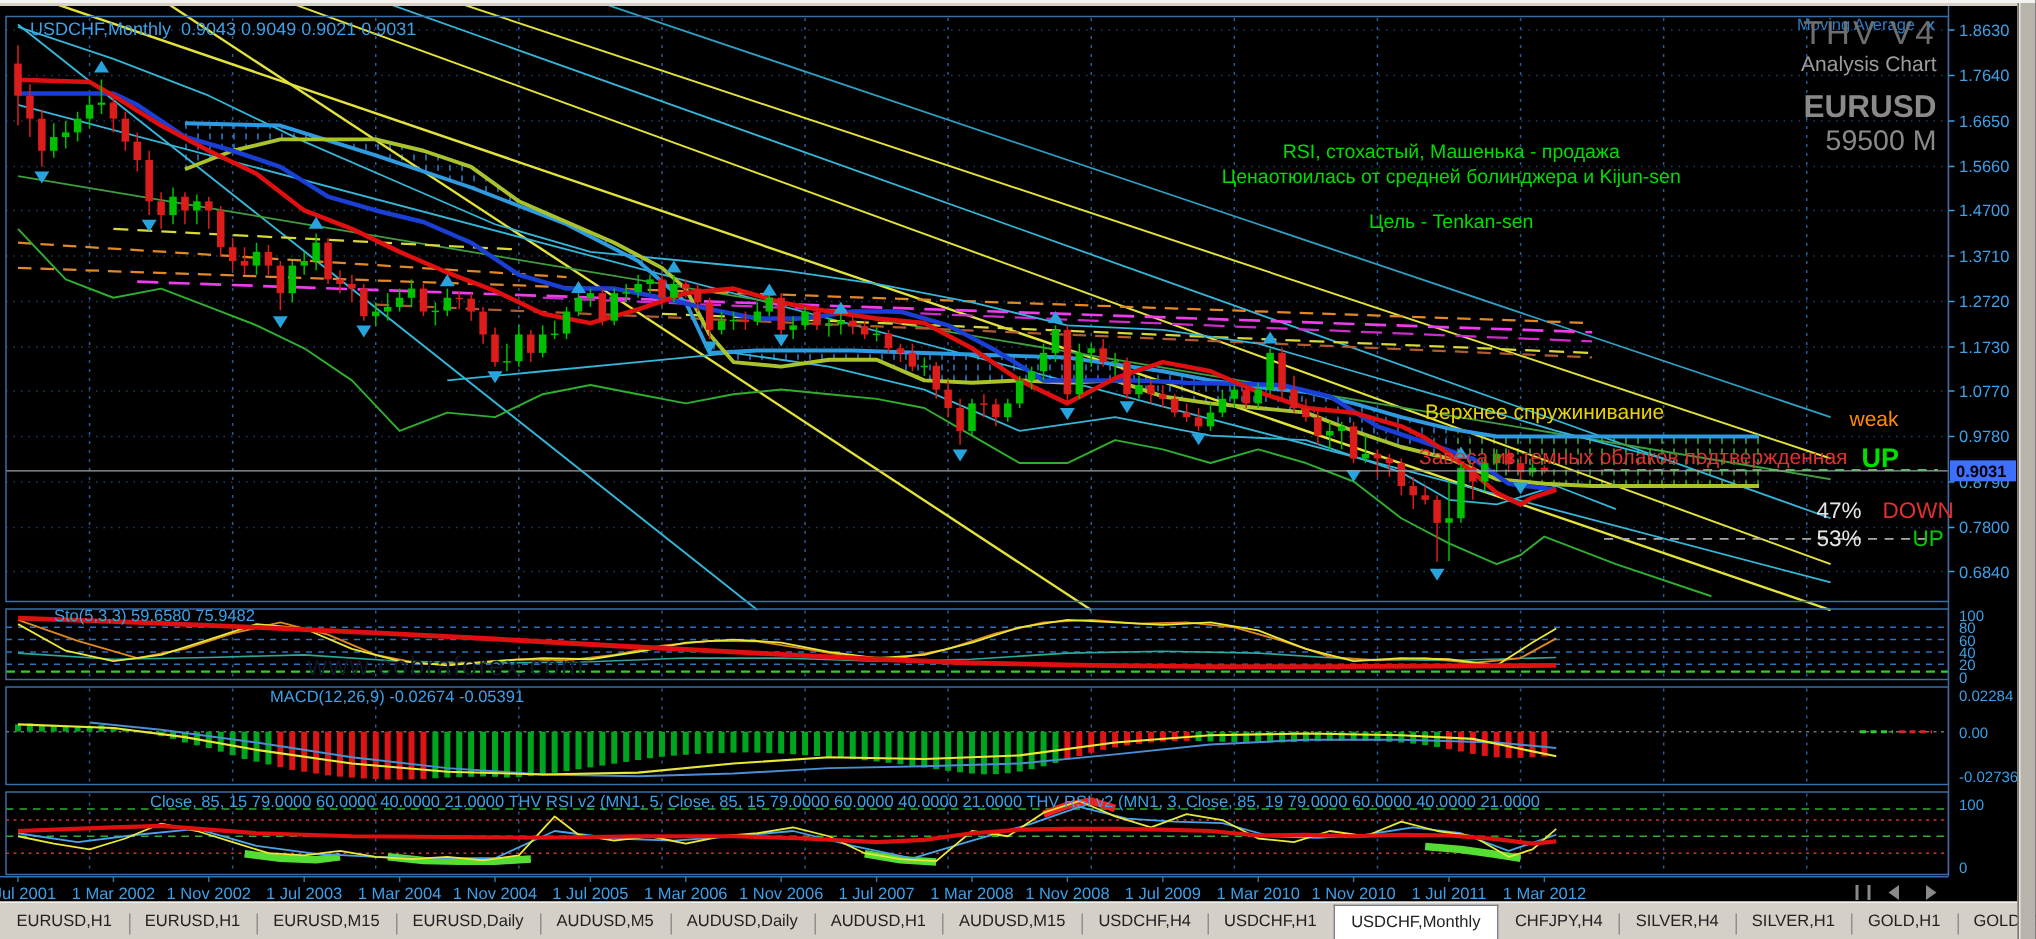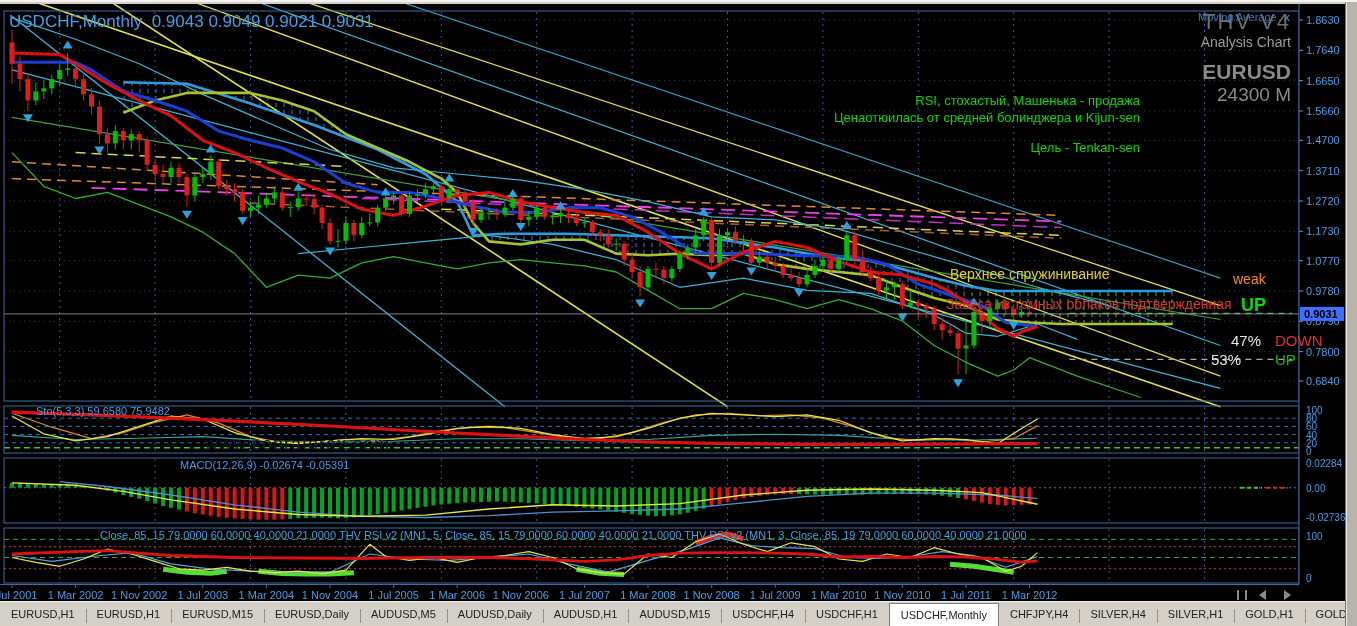--- a/index.html
+++ b/index.html
@@ -3,36 +3,36 @@
 <meta charset="utf-8">
 <style>
   html,body{margin:0;padding:0;background:#6f6f6f;}
   .window{position:relative;width:1357px;height:626px;background:#d4d0c8;
     font-family:"Liberation Sans",sans-serif;overflow:hidden;
     border-top:2px solid #f4f2ee;box-sizing:border-box;}
   .chartsvg{position:absolute;left:0;top:2px;}
   .rightstrip{position:absolute;left:1345px;top:0;width:12px;height:626px;
     background:#b8b4ac;border-left:1px solid #7a766f;box-shadow:inset 1px 0 0 #e9e7e1;}
   .overlay{position:absolute;white-space:nowrap;pointer-events:none;}
-  .title{left:9px;top:10px;color:#3da0e8;font-size:17px;text-align:center;}
+  .title{left:20px;top:10px;color:#3da0e8;font-size:12px;text-align:center;}
   .mova{left:1198px;top:9px;color:#2f7cc4;font-size:11px;}
   .mova .x{color:#2f7cc4;font-weight:bold;margin-left:4px;}
   .wm{right:66px;top:8px;text-align:right;line-height:1.12;}
   .wm .b{font-size:22px;font-weight:normal;color:#6e6e6e;letter-spacing:2px;}
   .wm .s{font-size:14px;color:#9c9c9c;}
   .wm .sym{font-size:21px;font-weight:bold;color:#8a8a8a;margin-top:10px;}
   .wm .per{font-size:19px;color:#8a8a8a;}
-  .gnotes{left:795px;top:90px;width:345px;text-align:right;color:#00dd00;
+  .gnotes{left:795px;top:90px;width:345px;text-align:center;color:#00dd00;
     font-size:13px;line-height:17px;}
   .gnotes .t3{margin-top:13px;}
   .ynote{left:950px;top:264px;color:#e8d400;font-size:14px;}
   .rnote{left:946px;top:294px;color:#e03030;font-size:14px;}
   .weak{left:1233px;top:269px;color:#ff8c00;font-size:14px;}
   .upbig{left:1241px;top:293px;color:#00e000;font-size:18px;font-weight:bold;}
-  .pct1{left:1211px;top:330px;color:#e6e6e6;font-size:15px;margin-left:20px;}
+  .pct1{left:1211px;top:330px;color:#e6e6e6;font-size:15px;}
   .pct1 .dn{color:#e03030;margin-left:14px;}
   .pct2{left:1211px;top:349px;color:#e6e6e6;font-size:15px;}
   .pct2 .up{color:#00cc00;margin-left:34px;}
   .stolabel{left:36px;top:403px;color:#3da0e8;font-size:11px;}
   .macdlabel{left:180px;top:457px;color:#3da0e8;font-size:11px;}
   .rsilabel{left:100px;top:527px;color:#3da0e8;font-size:11px;max-width:1190px;
     overflow:hidden;}
   .cobra{left:205px;top:432px;color:#0f172a;font-size:18px;letter-spacing:1px;}
   .tabbar{position:absolute;left:0;top:599px;width:1345px;height:27px;
     background:#d4d0c8;border-top:1px solid #f4f2ee;display:flex;
@@ -700,21 +700,21 @@
 
   <div class="overlay mova">
     <span>Moving Average</span>
     <span class="x">x</span>
   </div>
 
   <div class="overlay wm">
     <div class="b">THV V4</div>
     <div class="s">Analysis Chart</div>
     <div class="sym">EURUSD</div>
-    <div class="per">24300 M</div>
+    <div class="per">59500 M</div>
   </div>
 
   <div class="overlay gnotes">
     <div>RSI, стохастый, Машенька - продажа</div>
     <div>Ценаотюилась от средней болинджера и Kijun-sen</div>
     <div class="t3">Цель - Tenkan-sen</div>
   </div>
 
   <div class="overlay ynote">Верхнее спружинивание</div>
   <div class="overlay rnote">Завеса из темных облаков подтвержденная</div>

